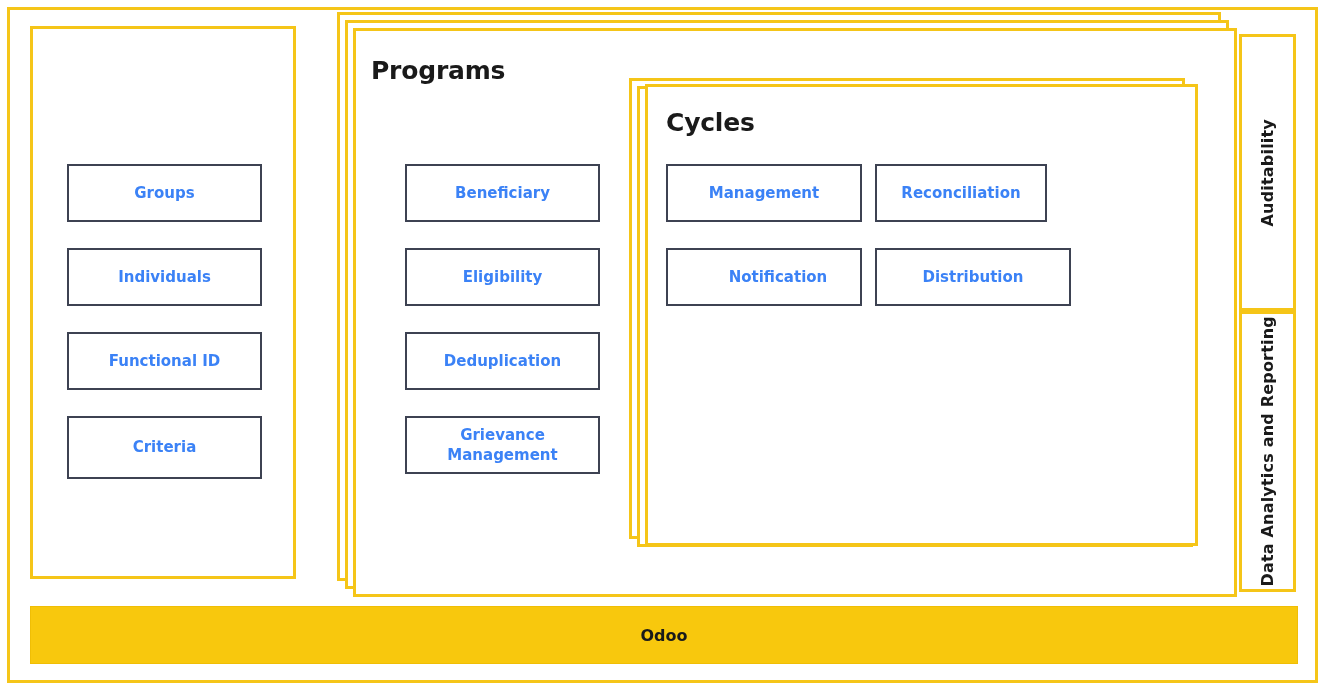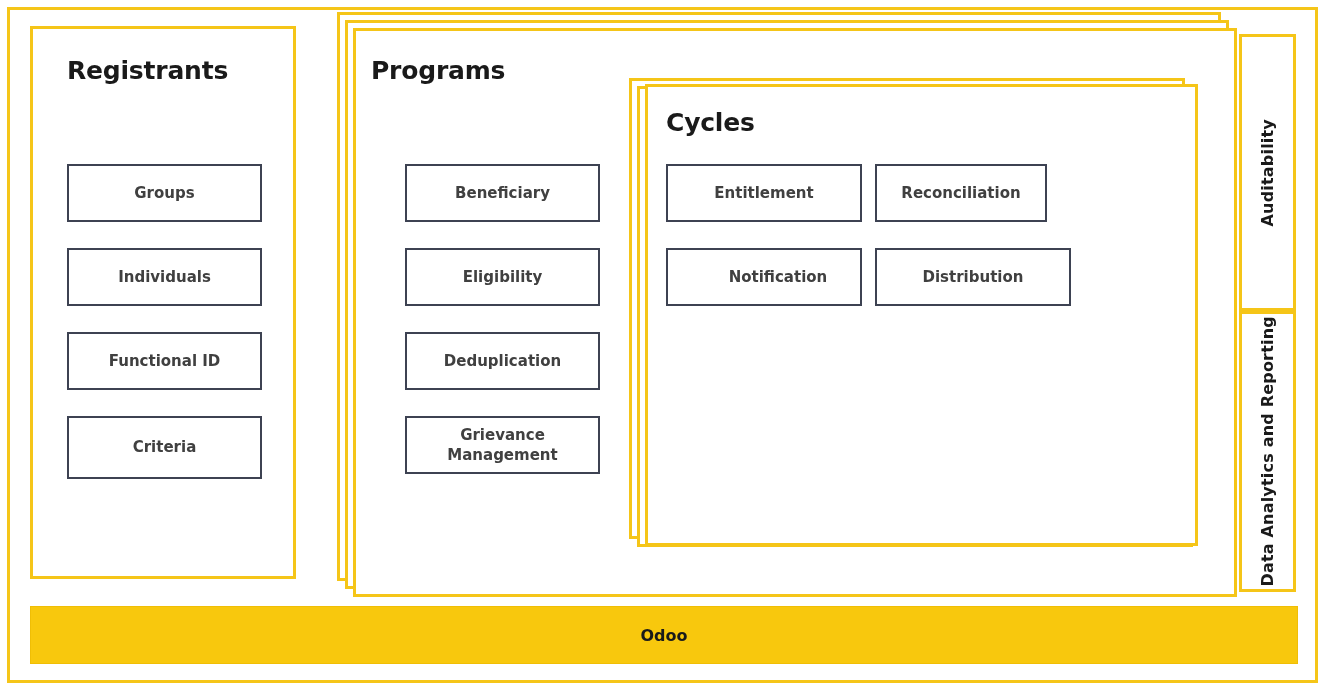--- a/index.html
+++ b/index.html
@@ -58,21 +58,21 @@
     position: absolute;
     background: #ffffff;
     border: 2px solid #3D4252;
     box-sizing: border-box;
     display: flex;
     align-items: center;
     justify-content: center;
     text-align: center;
     font-size: 15px;
     font-weight: bold;
-    color: #404040;
+    color: #3b82f6;
     line-height: 1.35;
     padding: 2px 4px;
   }
 
   
   .side-panel {
     position: absolute;
     background: #ffffff;
     border: 3px solid #F5C518;
     box-sizing: border-box;
@@ -105,21 +105,20 @@
   }
 </style>
 </head>
 <body>
 
 <div id="stage">
 
   <div class="outer-frame"></div>
 
   <div class="card" style="left:30px; top:26px; width:266px; height:553px;">
-    <div class="card-title" style="left:34px; top:27px;">Registrants</div>
 
     <div class="item-box" style="left:34px; top:135px; width:195px; height:58px;">Groups</div>
     <div class="item-box" style="left:34px; top:219px; width:195px; height:58px;">Individuals</div>
     <div class="item-box" style="left:34px; top:303px; width:195px; height:58px;">Functional ID</div>
     <div class="item-box" style="left:34px; top:387px; width:195px; height:63px;">Criteria</div>
   </div>
 
   <div class="card-ghost" style="left:337px; top:12px; width:884px; height:569px;"></div>
   <div class="card-ghost" style="left:345px; top:20px; width:884px; height:569px;"></div>
 
@@ -131,21 +130,21 @@
     <div class="item-box" style="left:49px; top:385px; width:195px; height:58px;">Grievance Management</div>
     <div class="item-box" style="left:49px; top:301px; width:195px; height:58px;">Deduplication</div>
   </div>
 
   <div class="card-ghost" style="left:629px; top:78px; width:556px; height:461px;"></div>
   <div class="card-ghost" style="left:637px; top:86px; width:556px; height:461px;"></div>
 
   <div class="card" style="left:645px; top:84px; width:553px; height:462px;">
     <div class="card-title" style="left:18px; top:21px;">Cycles</div>
 
-    <div class="item-box" style="left:18px; top:77px; width:196px; height:58px;">Entitlement</div>
+    <div class="item-box" style="left:18px; top:77px; width:196px; height:58px;">Management</div>
     <div class="item-box" style="left:227px; top:77px; width:172px; height:58px;">Reconciliation</div>
     <div class="item-box" style="left:18px; top:161px; width:196px; height:58px;padding-left:32px;">Notification</div>
     <div class="item-box" style="left:227px; top:161px; width:196px; height:58px;">Distribution</div>
   </div>
 
   <div class="side-panel" style="left:1239px; top:34px; width:57px; height:277px;">
     <span class="vertical-label">Auditability</span>
   </div>
 
   <div class="side-panel" style="left:1239px; top:311px; width:57px; height:281px;">

